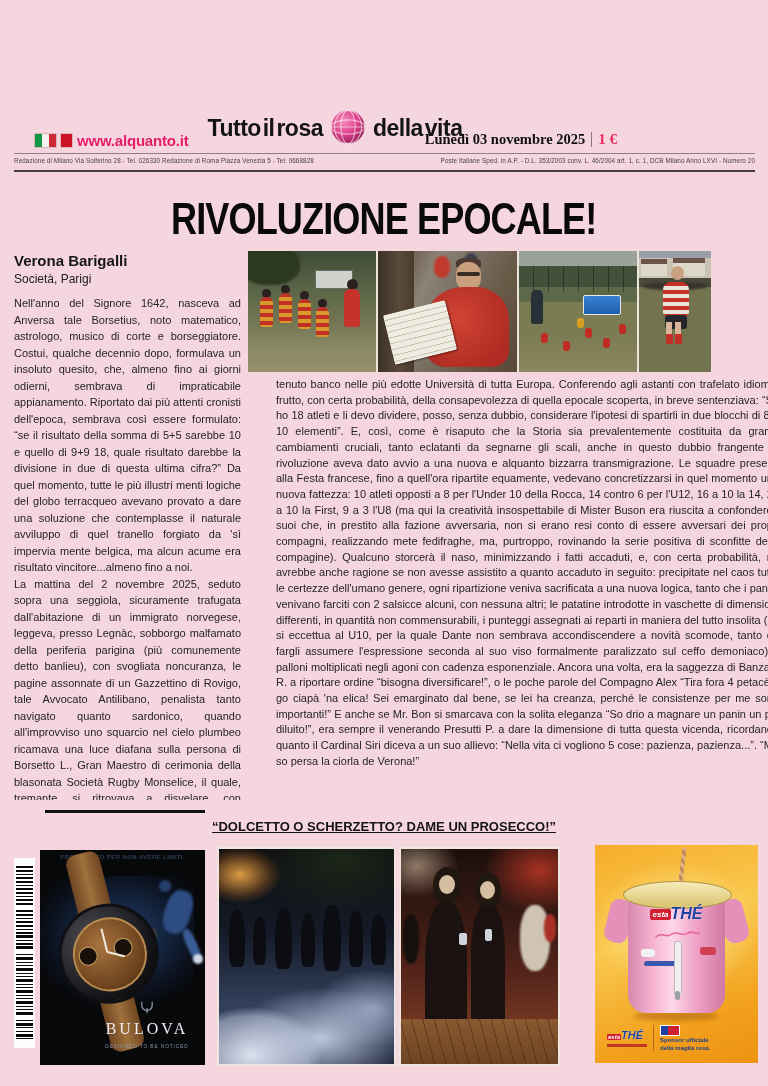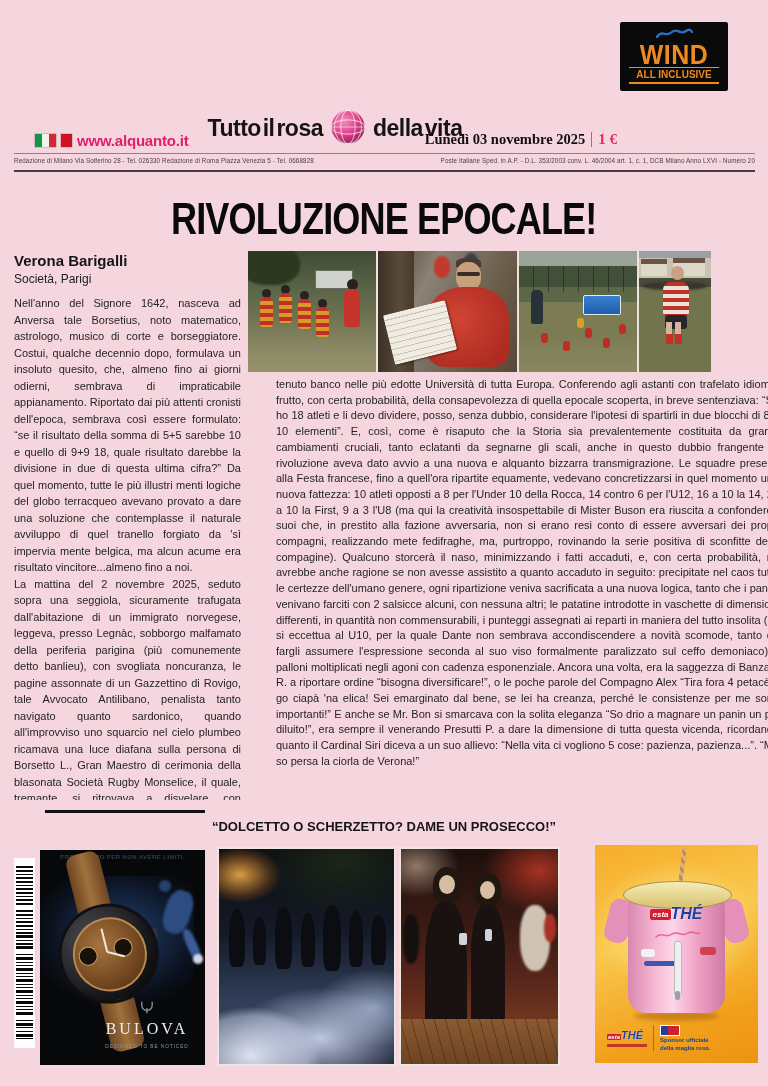--- a/index.html
+++ b/index.html
@@ -89,21 +89,21 @@
   .coach{position:absolute;width:12px;height:34px;background:#283038;border-radius:5px 5px 2px 2px;}
   .house{position:absolute;background:#ddd8c8;border-top:5px solid #6a5448;}
   .pt{position:absolute;left:34%;top:26%;width:26px;height:34px;border-radius:8px 8px 4px 4px;
       background:repeating-linear-gradient(180deg,#c23026 0 4px,#e8e4dc 4px 8px);}
   .phd{position:absolute;left:44%;top:12%;width:13px;height:14px;border-radius:50%;background:#caa183;}
   .psh{position:absolute;left:36%;top:53%;width:22px;height:14px;background:#26262a;border-radius:3px;}
   .pleg{position:absolute;width:6px;height:22px;background:#d8b49a;}
   .psock{position:absolute;width:7px;height:10px;background:#c23026;}
 
   
-  #head2{left:0;right:0;top:819px;text-align:center;font-weight:bold;font-size:13px;color:#141414;}
+  #head2{left:0;right:0;top:819px;text-align:center;font-weight:bold;font-size:13px;color:#141414;text-decoration:underline;}
 
   
   #barcode{left:14px;top:858px;width:21px;height:190px;background:#fdfdfd;padding:8px 2px;box-sizing:border-box;}
   #barcode .bars{width:100%;height:100%;
     background:repeating-linear-gradient(180deg,#0a0a0a 0 1.5px,#fff 1.5px 3.5px,#0a0a0a 3.5px 6px,#fff 6px 7.5px,#0a0a0a 7.5px 8.5px,#fff 8.5px 11px);}
 
   #bulova{left:40px;top:850px;width:165px;height:215px;background:#07080a;overflow:hidden;}
   .bu-top{margin-top:4px;text-align:center;font-size:6px;font-weight:bold;color:#2e3d55;letter-spacing:.4px;}
   .bu-glow{position:absolute;left:-6px;top:26px;width:160px;height:130px;
     background:radial-gradient(ellipse at 55% 45%,rgba(50,100,175,.6),rgba(20,40,80,.25) 60%,transparent 75%);}
@@ -226,29 +226,20 @@
   </div>
 
   <div class="abs rule1"></div>
   <div class="abs" id="imprint">
     <span>Redazione di Milano Via Solferino 28 - Tel. 026330 Redazione di Roma Piazza Venezia 5 - Tel. 0668828</span>
     <span>Poste Italiane Sped. in A.P. - D.L. 353/2003 conv. L. 46/2004 art. 1, c. 1, DCB Milano Anno LXVI - Numero 20</span>
   </div>
   <div class="abs rule2"></div>
 
   <div class="abs" id="windad">
-    <div class="wbox" id="wbox1">
-      <span style="display:block;line-height:0;margin-top:2px;">
-        <svg width="42" height="13" viewBox="0 0 42 13" style="display:inline-block;">
-          <path d="M4,10 C9,2 13,11 19,5 C24,0 27,9 33,4 C36,1.5 38,3 39,5" stroke="#2b6fc3" stroke-width="2.4" fill="none" stroke-linecap="round"></path>
-        </svg>
-      </span>
-      <div class="wbrand">WIND</div>
-      <div class="wsub">ALL INCLUSIVE</div>
-    </div>
   </div>
 
   <div class="abs" id="headline">
     <span class="h">RIVOLUZIONE EPOCALE!</span>
   </div>
 
   <div class="abs" id="byline">Verona Barigalli</div>
   <div class="abs" id="bydate">Società, Parigi</div>
   <div class="abs" id="leftcol">
     <p>Nell'anno del Signore 1642, nasceva ad Anversa tale Borsetius, noto matematico, astrologo, musico di corte e borseggiatore. Costui, qualche decennio dopo, formulava un insoluto quesito, che, almeno fino ai giorni odierni, sembrava di impraticabile appianamento. Riportato dai più attenti cronisti dell'epoca, sembrava così essere formulato: “se il risultato della somma di 5+5 sarebbe 10 e quello di 9+9 18, quale risultato darebbe la divisione in due di questa ultima cifra?” Da quel momento, tutte le più illustri menti logiche del globo terracqueo avevano provato a dare una soluzione che contemplasse il naturale avviluppo di quel tranello forgiato da 'sì impervia mente belgica, ma alcun acume era risultato vincitore...almeno fino a noi.</p>

